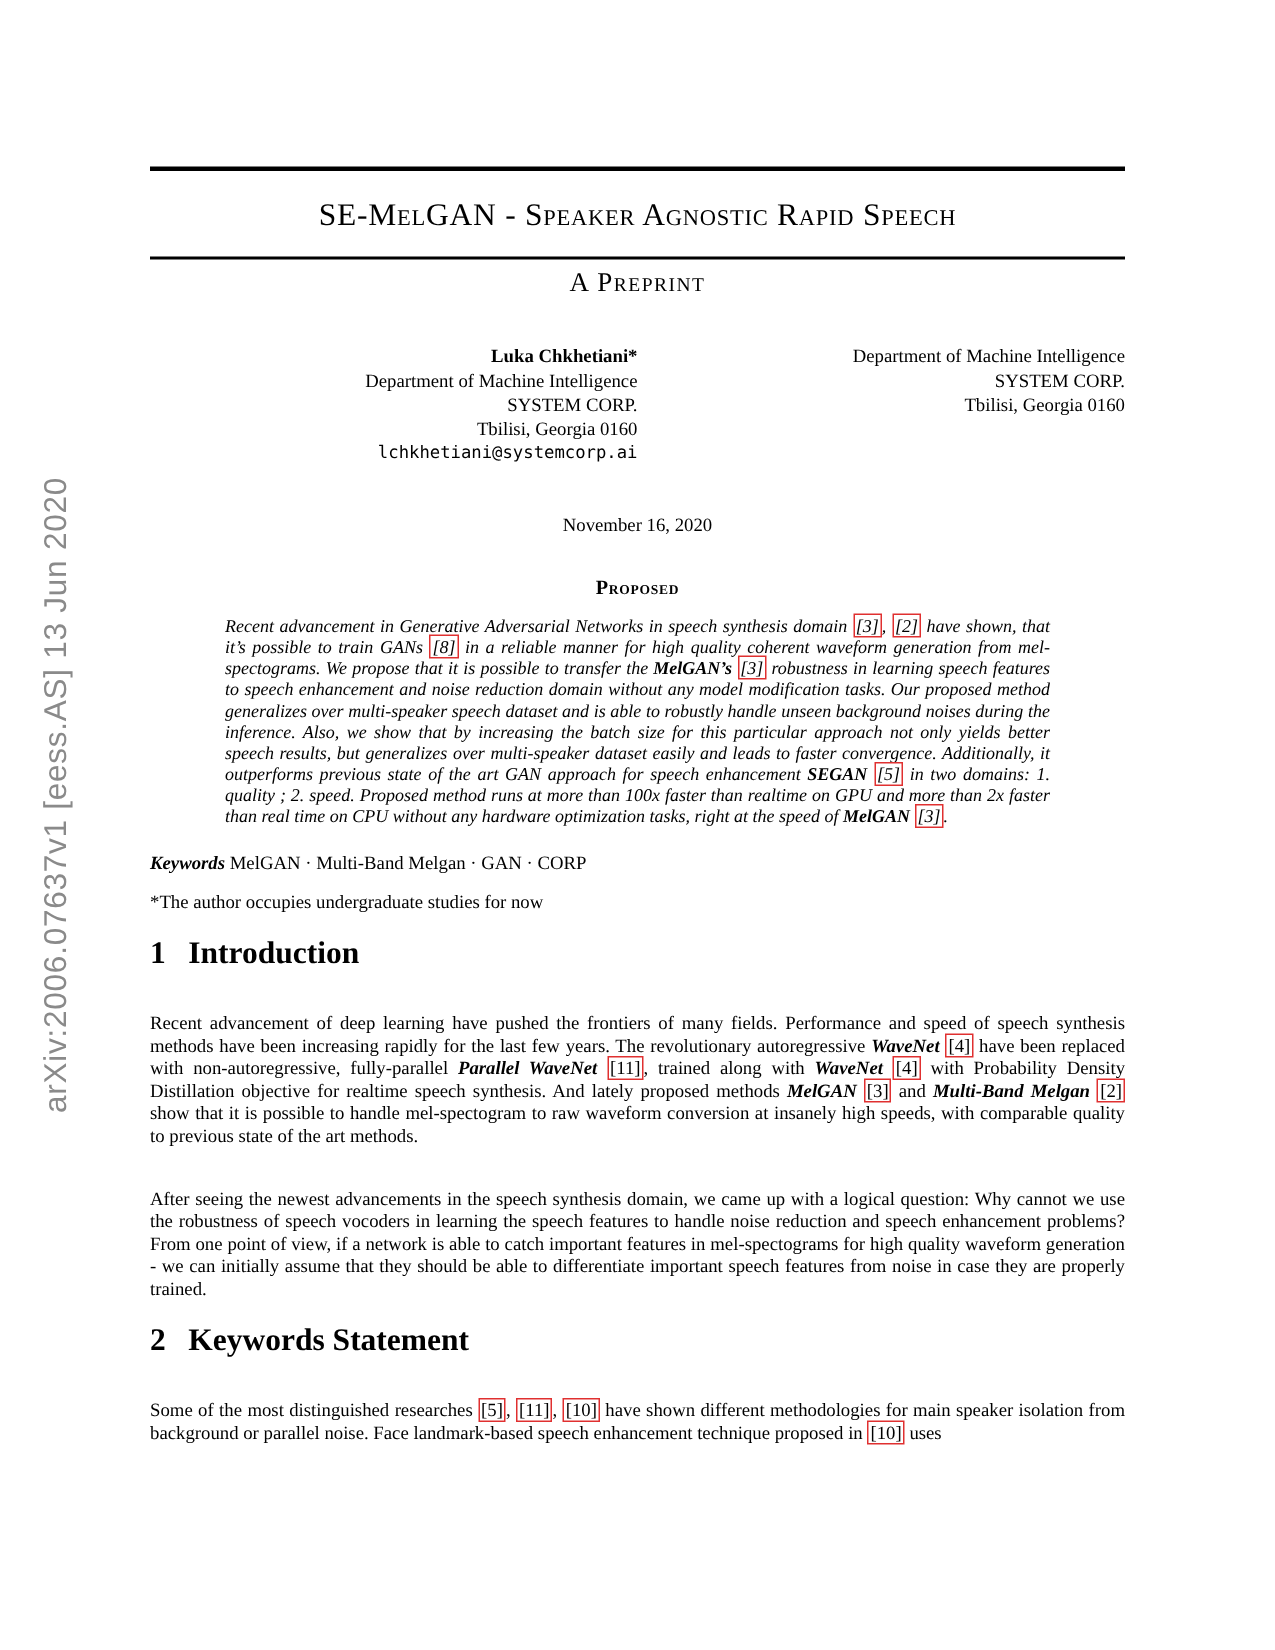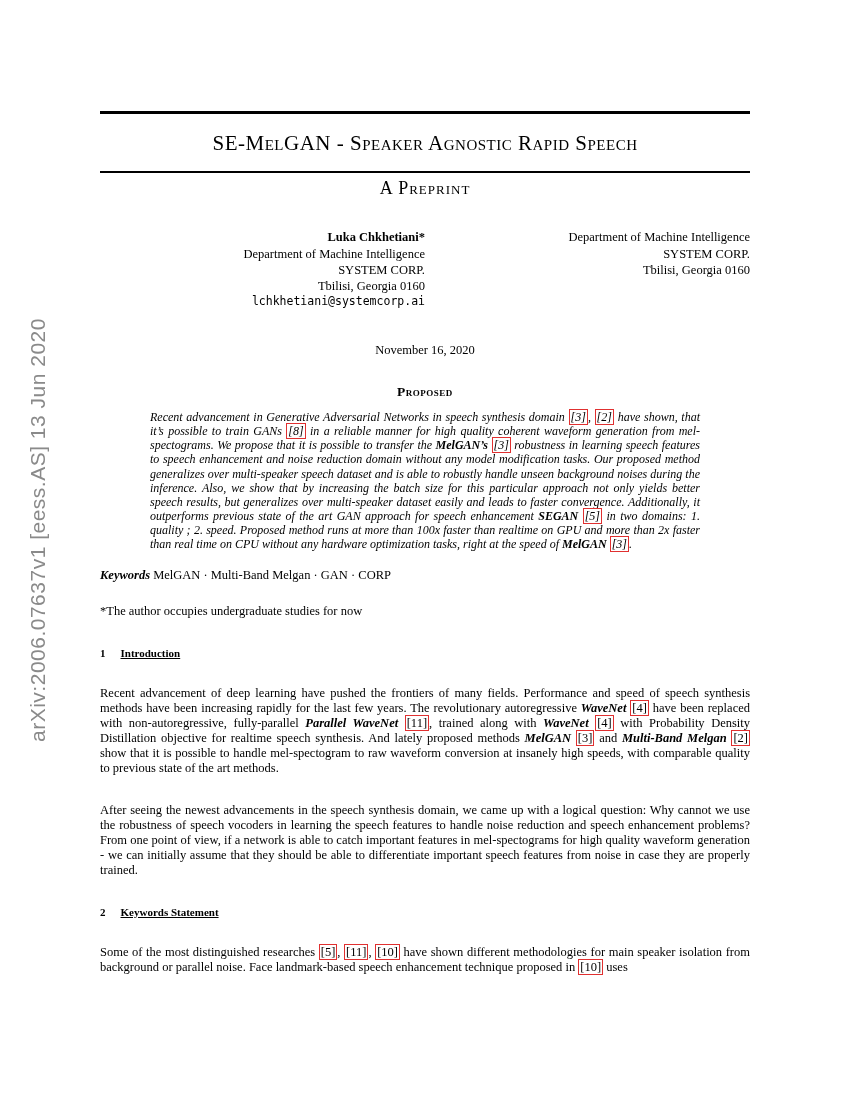--- a/index.html
+++ b/index.html
@@ -52,23 +52,23 @@
     font-weight: bold; font-variant: small-caps;
     font-size: 13.5px; letter-spacing: 0.5px;
   }
   .abstract {
     margin: 10px 50px 0 50px;
     font-style: italic; font-size: 12px; line-height: 1.17;
     text-align: justify;
   }
 
   .keywords { margin-top: 17px; font-size: 12.5px; }
-  .footnote { margin-top: 21px; font-size: 12.5px; }
+  .footnote { margin-top: 11px; font-size: 12.5px; }
 
-  .section-heading { margin-top: 28px; font-size: 11px; font-weight: bold; text-decoration: underline; }
+  .section-heading { margin-top: 14px; font-size: 21px; font-weight: bold; }
   .sec-num { display: inline-block; margin-right: 15px; }
 
   .body-par {
     margin-top: 27px; font-size: 12.5px; line-height: 1.2;
     text-align: justify;
   }
 
   .seg-bi { font-weight: bold; font-style: italic; }
   .seg-cite {
     border: 1px solid #e03030;

